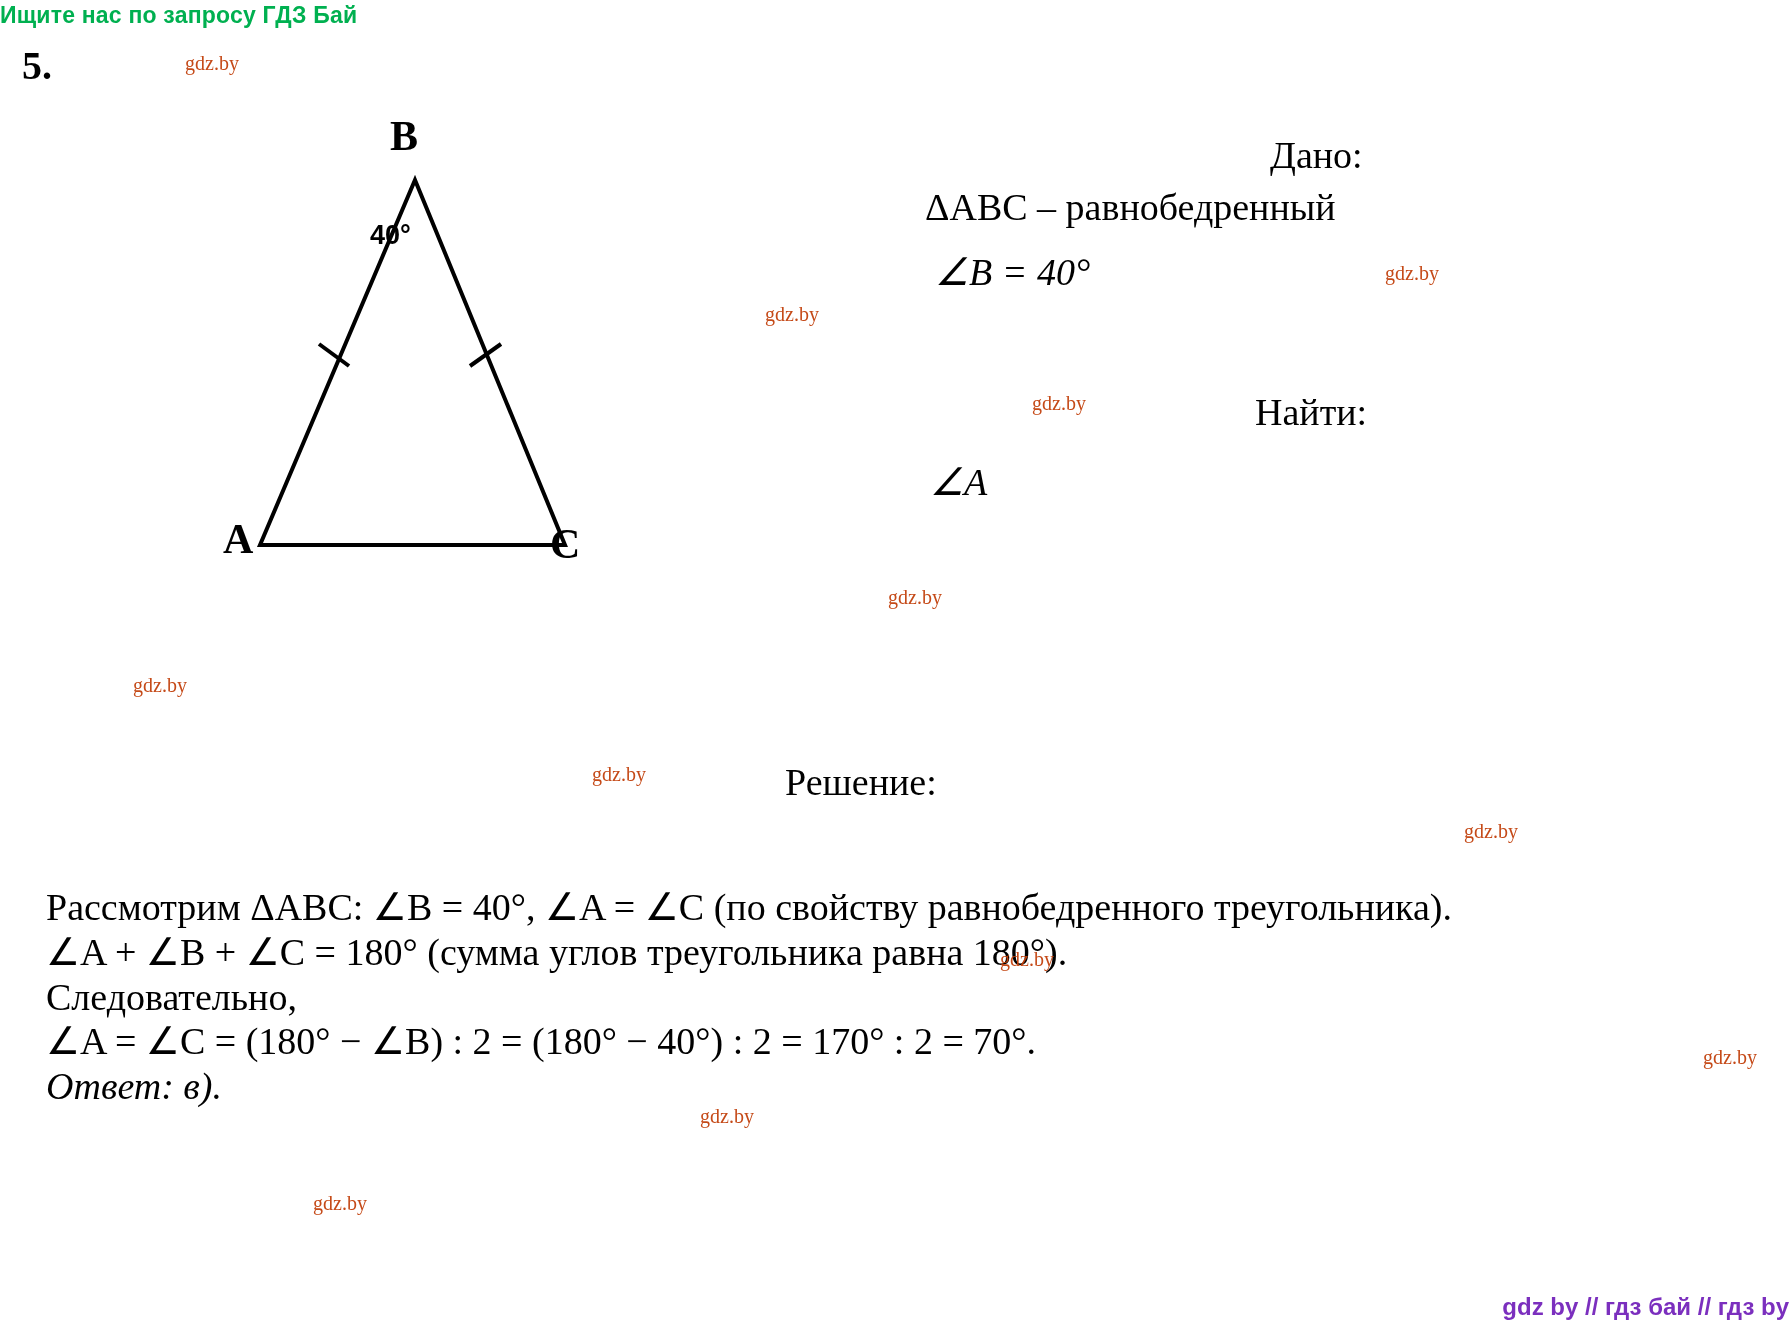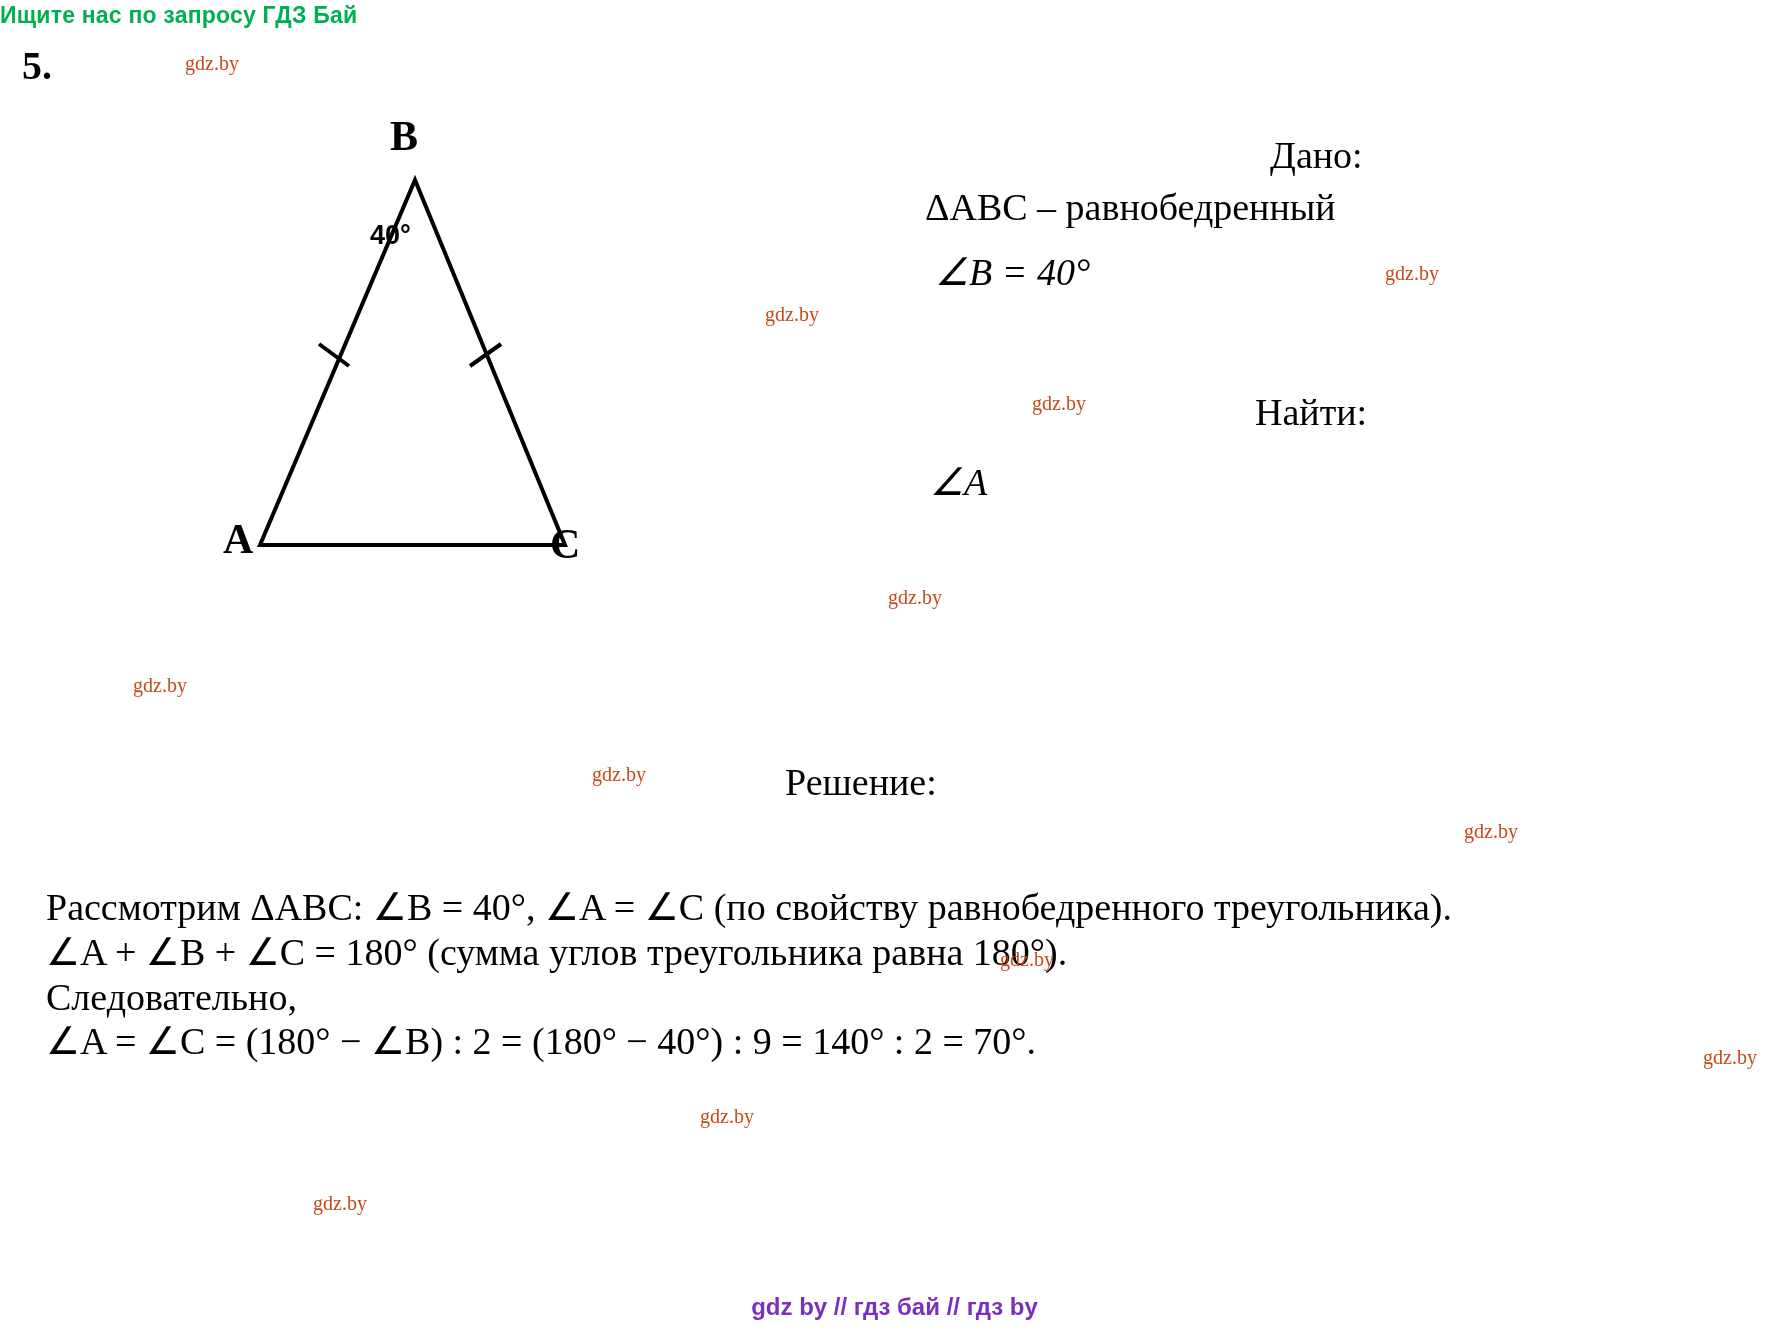--- a/index.html
+++ b/index.html
@@ -113,21 +113,21 @@
     font-style: italic;
   }
   .answer {
     font-style: italic;
   }
   .bottom-banner {
     position: absolute;
     bottom: 12px;
     left: 0;
     width: 100%;
-    text-align: center;
+    text-align: right;
     color: #7b2fbe;
     font-family: "Liberation Sans", sans-serif;
     font-size: 24px;
     font-weight: bold;
   }
 </style>
 </head>
 <body>
 
 <div class="top-banner">Ищите нас по запросу ГДЗ Бай</div>
@@ -154,21 +154,22 @@
 
 <div class="find-head">Найти:</div>
 <div class="find-line italic-math">∠A</div>
 
 <div class="solution-head">Решение:</div>
 
 <div class="body-text">
   <div class="p-justify">Рассмотрим ΔABC: ∠B = 40°, ∠A = ∠C (по свойству равнобедренного треугольника).</div>
   <div>∠A + ∠B + ∠C = 180° (сумма углов треугольника равна 180°).</div>
   <div>Следовательно,</div>
-  <div>∠A = ∠C = (180° − ∠B) : 2 = (180° − 40°) : 9 = 140° : 2 = 70°.</div>
+  <div>∠A = ∠C = (180° − ∠B) : 2 = (180° − 40°) : 2 = 170° : 2 = 70°.</div>
+  <div class="answer">Ответ: в).</div>
 </div>
 
 <div class="bottom-banner">gdz by  //  гдз бай  //  гдз by</div>
 
 <div id="watermark-layer">
     <div class="wm" style="left: 185px; top: 52px;">gdz.by</div>
     <div class="wm" style="left: 765px; top: 303px;">gdz.by</div>
     <div class="wm" style="left: 1032px; top: 392px;">gdz.by</div>
     <div class="wm" style="left: 1385px; top: 262px;">gdz.by</div>
     <div class="wm" style="left: 888px; top: 586px;">gdz.by</div>

